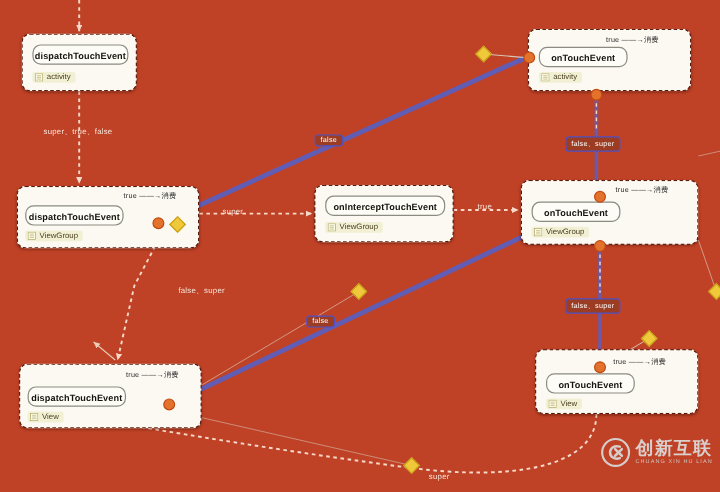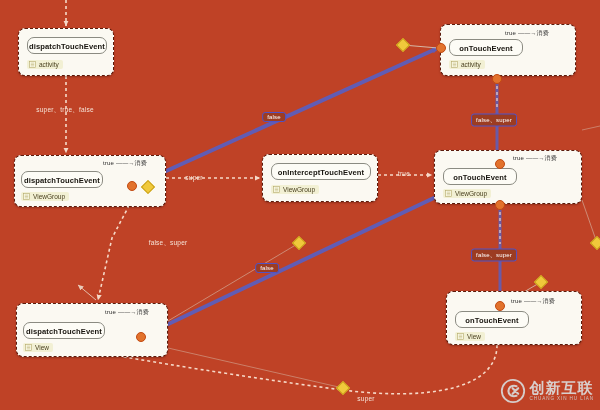--- a/index.html
+++ b/index.html
@@ -100,21 +100,21 @@
     height: 8px;
     border-radius: 50%;
     background: #e2722c;
     border: 1.5px solid #c24a12;
     transform: translate(-50%, -50%);
   }
   
   #watermark {
     position: absolute;
     right: 6px;
-    bottom: 6px;
+    bottom: 20px;
     display: flex;
     align-items: center;
     gap: 4px;
     opacity: .92;
   }
   #wm-logo {
     width: 26px;
     height: 26px;
     flex: 0 0 auto;
   }

